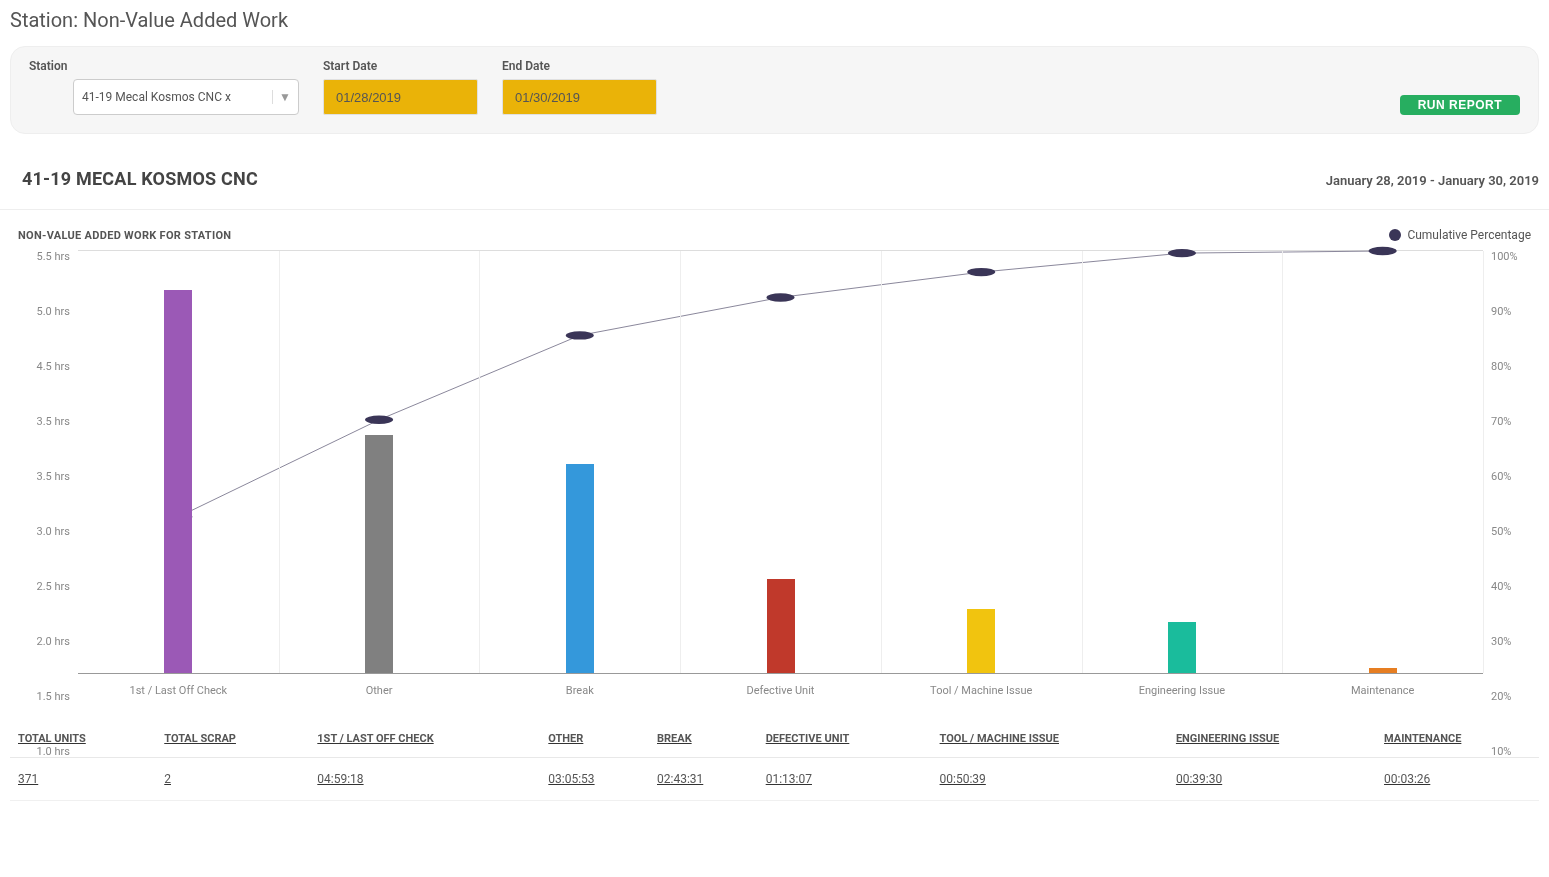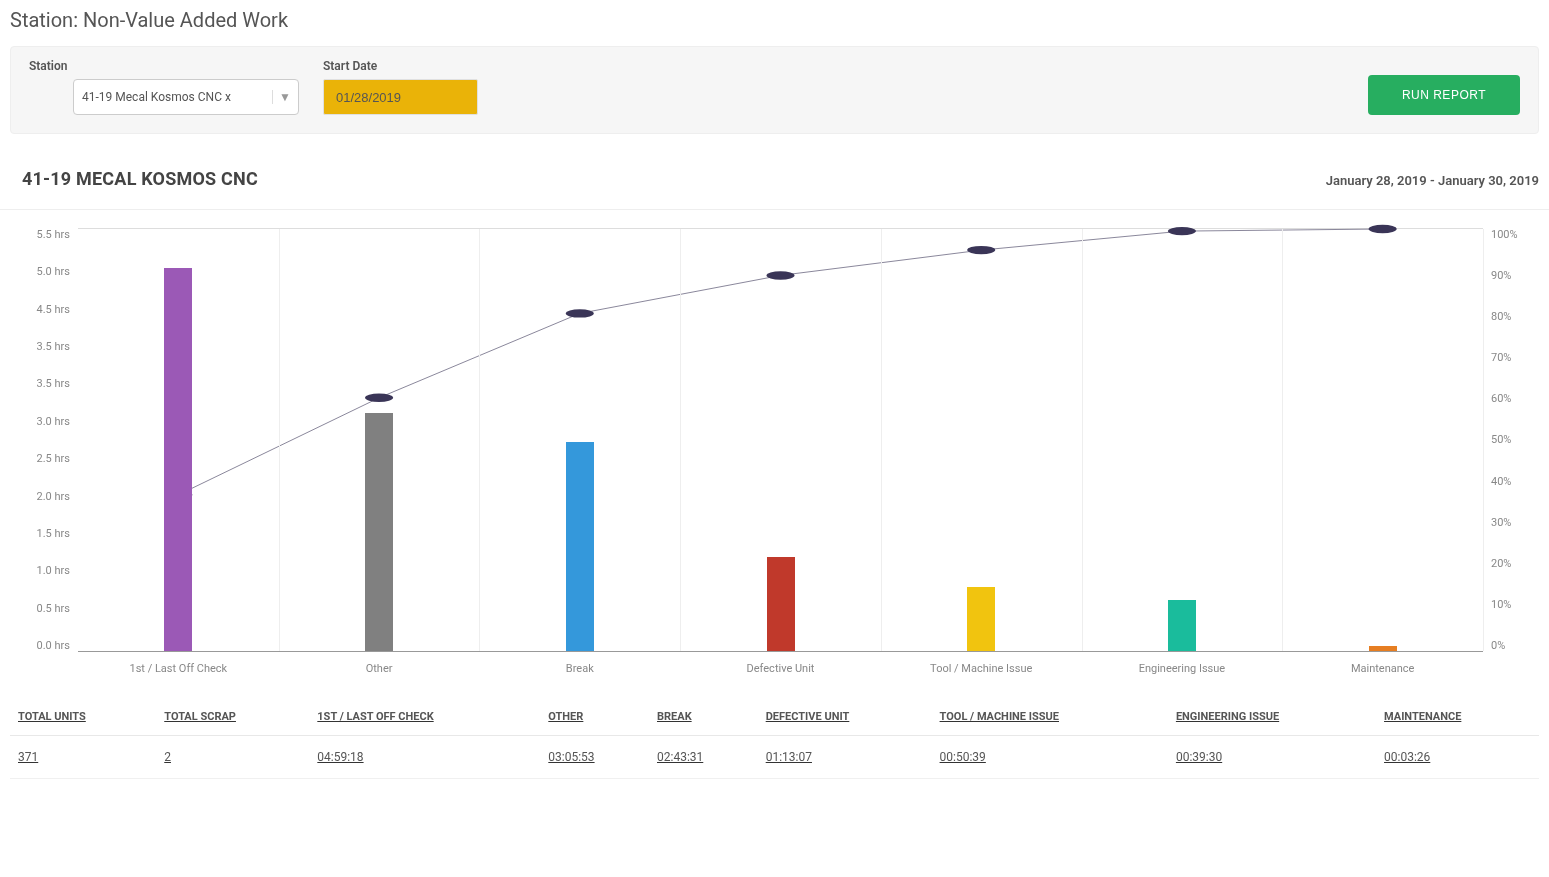--- a/index.html
+++ b/index.html
@@ -12,21 +12,21 @@
   }
   .page-title {
     font-size: 20px;
     color: #555;
     font-weight: 400;
     padding: 8px 10px 14px 10px;
   }
   .filter-bar {
     background: #f6f6f6;
     border: 1px solid #eee;
-    border-radius: 4px;
+    border-radius: 15px;
     margin: 0 10px;
     padding: 12px 18px 18px 18px;
     display: flex;
     align-items: flex-end;
     gap: 24px;
   }
   .filter-field label {
     display: block;
     font-size: 12px;
     color: #555;
@@ -64,23 +64,23 @@
     padding: 0 12px;
     font-size: 13px;
     color: #555;
   }
   .run-report-btn {
     margin-left: auto;
     background: #27ae60;
     color: #fff;
     border: none;
     border-radius: 4px;
-    height: 40px;
-    padding: 0 34px;
-    font-weight: 400;
+    height: 20px;
+    padding: 0 18px;
+    font-weight: 700;
     font-size: 12px;
     letter-spacing: 0.5px;
     cursor: pointer;
   }
   .section-header {
     display: flex;
     align-items: baseline;
     justify-content: space-between;
     padding: 22px 10px 8px 10px;
     border-bottom: 1px solid #eee;
@@ -119,20 +119,21 @@
   .chart-area {
     position: relative;
     height: 440px;
     margin: 0 8px;
   }
   .y-left, .y-right {
     position: absolute; top: 0; bottom: 0;
     display: flex; flex-direction: column; justify-content: space-between;
     font-size: 11px; color: #888; text-align: right;
     padding-bottom: 16px;
+    gap: 42px;
   }
   .y-left { left: 0; width: 52px; }
   .y-right { right: 0; width: 40px; text-align: left; }
   .plot {
     position: absolute;
     left: 60px; right: 48px; top: 0; bottom: 16px;
     border-top: 1px solid #ddd;
     border-bottom: 1px solid #999;
   }
   .grid-col {
@@ -186,29 +187,40 @@
     <label>Station</label>
     <div class="select-like">
       <span>41-19 Mecal Kosmos CNC x</span>
       <span class="chevron">▼</span>
     </div>
   </div>
   <div class="filter-field">
     <label>Start Date</label>
     <input class="date-input" value="01/28/2019" style="">
   </div>
+  <div class="filter-field">
+    <label>End Date</label>
+    <input class="date-input" value="01/30/2019" style="">
+  </div>
   <button class="run-report-btn">RUN REPORT</button>
 </div>
 
 <div class="section-header">
   <h2>41-19 MECAL KOSMOS CNC</h2>
   <div class="date-range">January 28, 2019 - January 30, 2019</div>
 </div>
 
 <div class="chart-wrap">
+  <div class="chart-top">
+    <div class="subtitle">NON-VALUE ADDED WORK FOR STATION</div>
+    <div class="legend">
+      <span class="legend-dot"></span>
+      <span>Cumulative Percentage</span>
+    </div>
+  </div>
 
   <div class="chart-area">
     <div class="y-left" id="y-left">
         <div>5.5 hrs</div>
         <div>5.0 hrs</div>
         <div>4.5 hrs</div>
         <div>3.5 hrs</div>
         <div>3.5 hrs</div>
         <div>3.0 hrs</div>
         <div>2.5 hrs</div>

